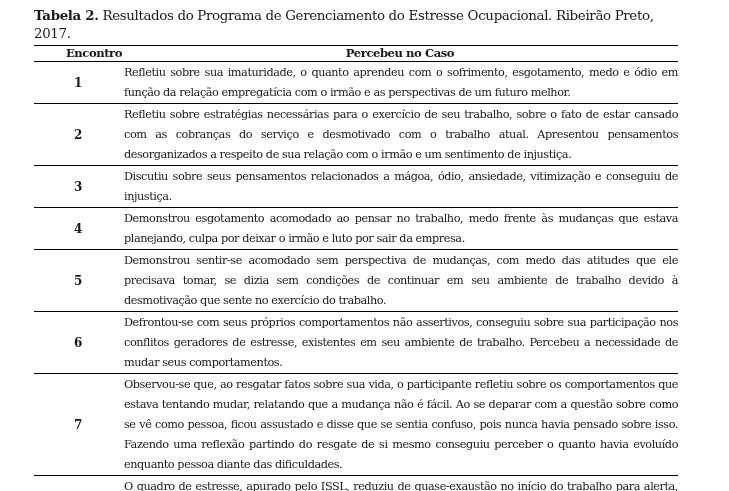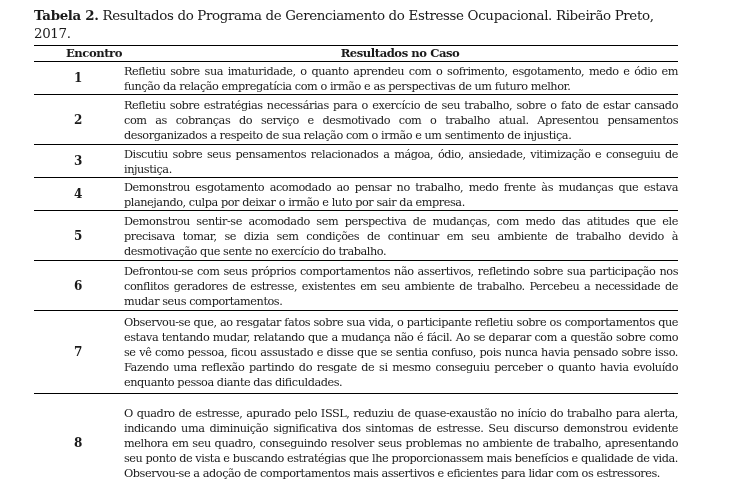--- a/index.html
+++ b/index.html
@@ -10,32 +10,32 @@
   .caption b { font-weight:bold; }
   table { position:absolute; left:34px; top:45px; width:644px;
           border-collapse:collapse; font-size:11.3px; letter-spacing:-0.45px; }
   thead tr { border-top:1.6px solid #000; border-bottom:1.6px solid #000; }
   th { font-weight:bold; font-size:11.6px; padding:1px 0 1px 0; line-height:13px; }
   th.enc { text-align:right; width:86px; padding-left:2px; }
   th.obs { text-align:center; }
   tbody tr { border-bottom:1.6px solid #000; }
   td { vertical-align:middle; padding:0; }
   td.num { text-align:center; font-weight:bold; font-size:12px; width:88px; }
-  td.txt { text-align:justify; line-height:15px; padding:1px 0 0 2px; }
+  td.txt { text-align:justify; line-height:20px; padding:1px 0 0 2px; }
 </style>
 </head>
 <body>
 
 <div class="caption"><b>Tabela 2.</b><span> Resultados do Programa de Gerenciamento do Estresse Ocupacional. Ribeirão Preto, 2017.</span></div>
 
 <table>
   <thead>
     <tr>
       <th class="enc">Encontro</th>
-      <th class="obs">Resultados no Caso</th>
+      <th class="obs">Percebeu no Caso</th>
     </tr>
   </thead>
   <tbody>
     <tr style="height:33px">
       <td class="num">1</td>
       <td class="txt">Refletiu sobre sua imaturidade, o quanto aprendeu com o sofrimento, esgotamento, medo e ódio em função da relação empregatícia com o irmão e as perspectivas de um futuro melhor.</td>
     </tr>
     <tr style="height:50px">
       <td class="num">2</td>
       <td class="txt">Refletiu sobre estratégias necessárias para o exercício de seu trabalho, sobre o fato de estar cansado com as cobranças do serviço e desmotivado com o trabalho atual. Apresentou pensamentos desorganizados a respeito de sua relação com o irmão e um sentimento de injustiça.</td>
@@ -47,21 +47,21 @@
     <tr style="height:33px">
       <td class="num">4</td>
       <td class="txt">Demonstrou esgotamento acomodado ao pensar no trabalho, medo frente às mudanças que estava planejando, culpa por deixar o irmão e luto por sair da empresa.</td>
     </tr>
     <tr style="height:50px">
       <td class="num">5</td>
       <td class="txt">Demonstrou sentir-se acomodado sem perspectiva de mudanças, com medo das atitudes que ele precisava tomar, se dizia sem condições de continuar em seu ambiente de trabalho devido à desmotivação que sente no exercício do trabalho.</td>
     </tr>
     <tr style="height:50px">
       <td class="num">6</td>
-      <td class="txt">Defrontou-se com seus próprios comportamentos não assertivos, refletindo sobre sua participação nos conflitos geradores de estresse, existentes em seu ambiente de trabalho. Percebeu a necessidade de mudar seus comportamentos.</td>
+      <td class="txt">Defrontou-se com seus próprios comportamentos não assertivos, conseguiu sobre sua participação nos conflitos geradores de estresse, existentes em seu ambiente de trabalho. Percebeu a necessidade de mudar seus comportamentos.</td>
     </tr>
     <tr style="height:83px">
       <td class="num">7</td>
       <td class="txt">Observou-se que, ao resgatar fatos sobre sua vida, o participante refletiu sobre os comportamentos que estava tentando mudar, relatando que a mudança não é fácil. Ao se deparar com a questão sobre como se vê como pessoa, ficou assustado e disse que se sentia confuso, pois nunca havia pensado sobre isso. Fazendo uma reflexão partindo do resgate de si mesmo conseguiu perceber o quanto havia evoluído enquanto pessoa diante das dificuldades.</td>
     </tr>
     <tr style="height:99px">
       <td class="num">8</td>
       <td class="txt">O quadro de estresse, apurado pelo ISSL, reduziu de quase-exaustão no início do trabalho para alerta, indicando uma diminuição significativa dos sintomas de estresse. Seu discurso demonstrou evidente melhora em seu quadro, conseguindo resolver seus problemas no ambiente de trabalho, apresentando seu ponto de vista e buscando estratégias que lhe proporcionassem mais benefícios e qualidade de vida. Observou-se a adoção de comportamentos mais assertivos e eficientes para lidar com os estressores.</td>
     </tr>
   </tbody>

